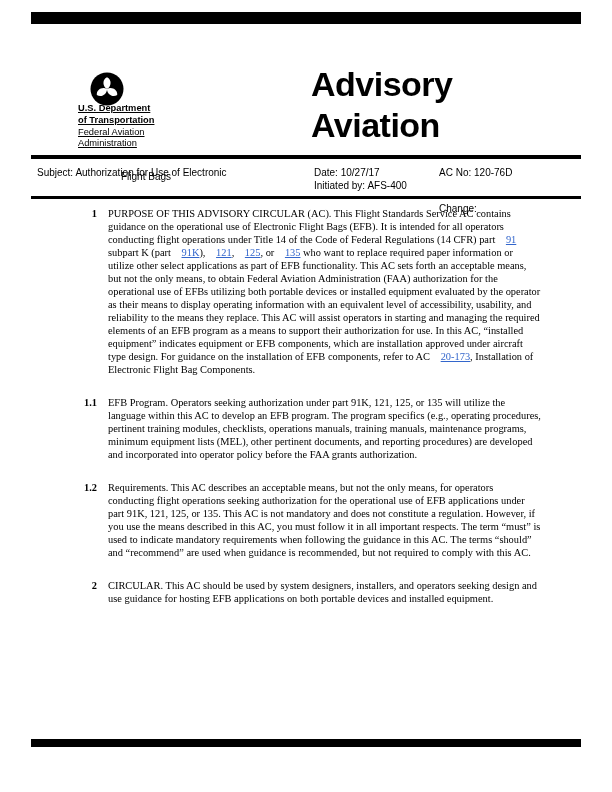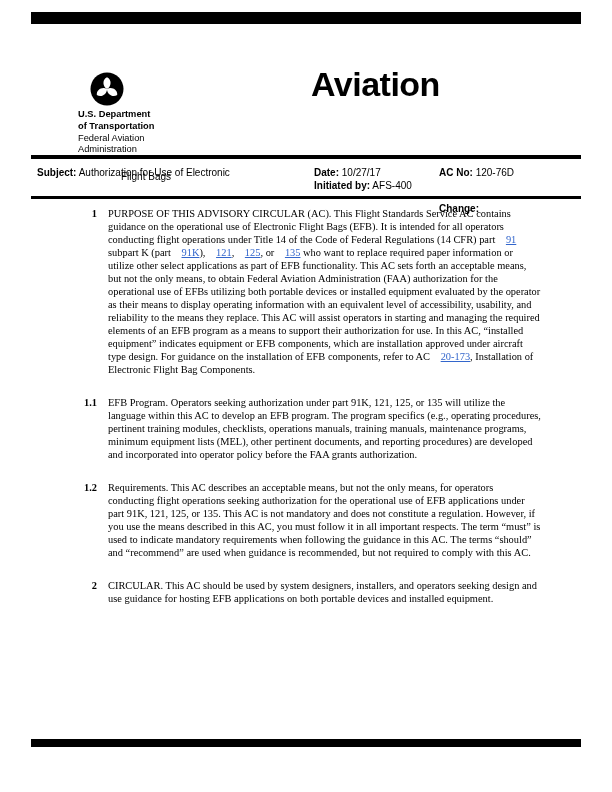--- a/index.html
+++ b/index.html
@@ -1,28 +1,28 @@
 <!DOCTYPE html>
 <html><head>
 <meta charset="utf-8">
 <style>
   html,body{margin:0;padding:0;background:#888;}
   #page{position:relative;width:612px;height:792px;background:#ffffff;overflow:hidden;
         font-family:"Liberation Serif",serif;color:#000;}
   .hbar{position:absolute;background:#000;}
   
   #logo{position:absolute;left:90px;top:72px;width:34px;height:34px;}
-  #dept{position:absolute;left:78px;top:109px;font-family:"Liberation Sans",sans-serif;
-        font-size:9.3px;line-height:11.8px;letter-spacing:0;}
+  #dept{position:absolute;left:78px;top:103px;font-family:"Liberation Sans",sans-serif;
+        font-size:9.3px;line-height:11.8px;letter-spacing:0;text-decoration:underline;}
   #dept .b{font-weight:bold;}
   #doctitle{position:absolute;left:311px;top:64px;font-family:"Liberation Sans",sans-serif;
         font-weight:bold;font-size:34px;line-height:41px;letter-spacing:-0.5px;}
   
   .meta{position:absolute;font-family:"Liberation Sans",sans-serif;font-size:10px;line-height:13px;white-space:nowrap;}
-  .meta b{font-weight:bold;}
+  .meta b{font-weight:normal;}
   
   #bodytext{position:absolute;left:31px;top:207px;width:516px;}
   .para{display:flex;margin:0 0 20px 0;font-size:10.4px;line-height:13px;}
   .pnum{flex:none;width:66px;text-align:right;font-weight:bold;}
   .ptext{margin-left:11px;width:433px;text-align:left;}
   .bold{font-weight:normal;}
   a.doclink{text-decoration:underline;}
 </style>
 <style>a.doclink{color:#3366CC;padding-left:8px;}</style></head>
 <body>
@@ -43,20 +43,21 @@
   </div>
 
   <div id="dept">
     <div class="b">U.S. Department</div>
     <div class="b">of Transportation</div>
     <div>Federal Aviation</div>
     <div>Administration</div>
   </div>
 
   <div id="doctitle">
+    <div>Advisory</div>
     <div>Aviation</div>
   </div>
 
   <div class="hbar" style="left:31px;top:155px;width:550px;height:4px;"></div>
 
   <div class="meta" style="left:37px;top:166px;">
     <b>Subject:</b>
     <span>Authorization for Use of Electronic</span>
   </div>
   <div class="meta" style="left:113px;top:170px;padding-left:8px;">

